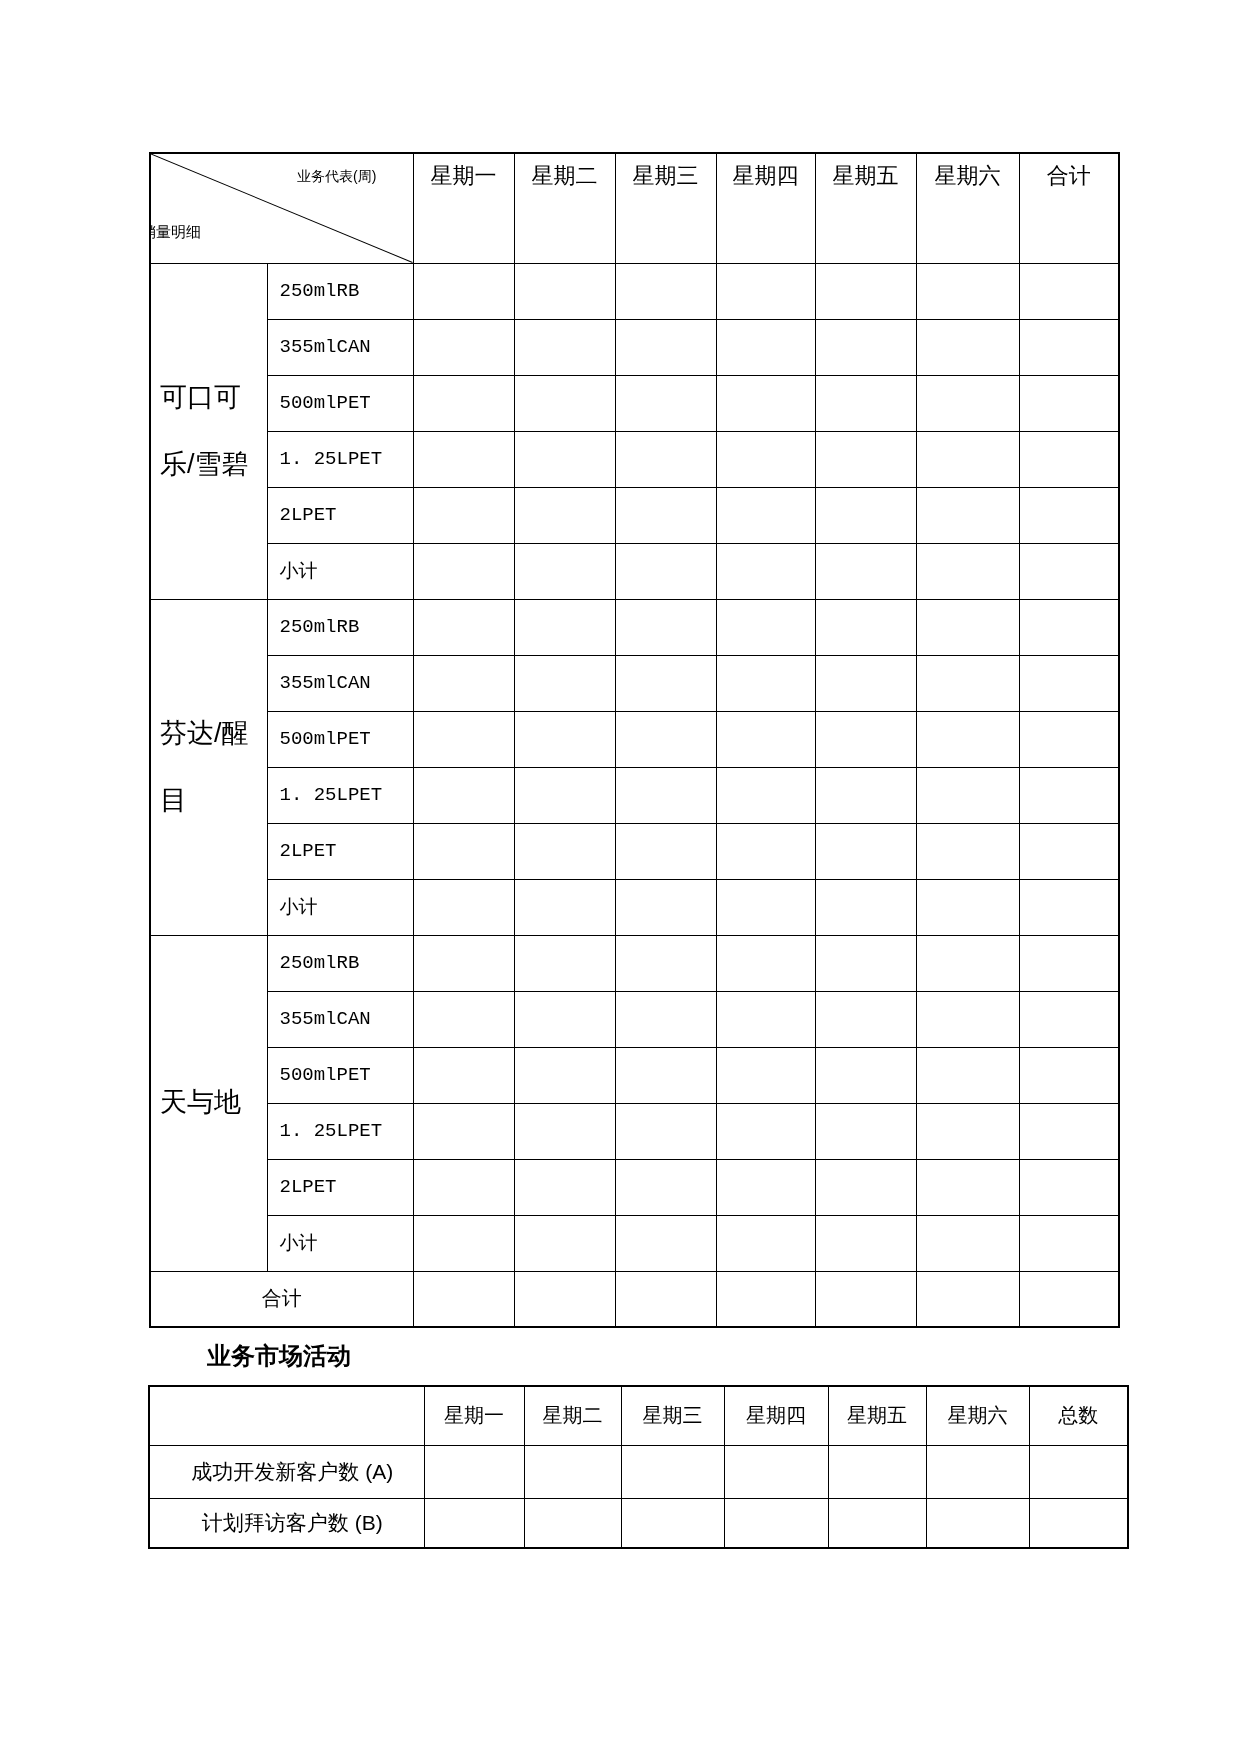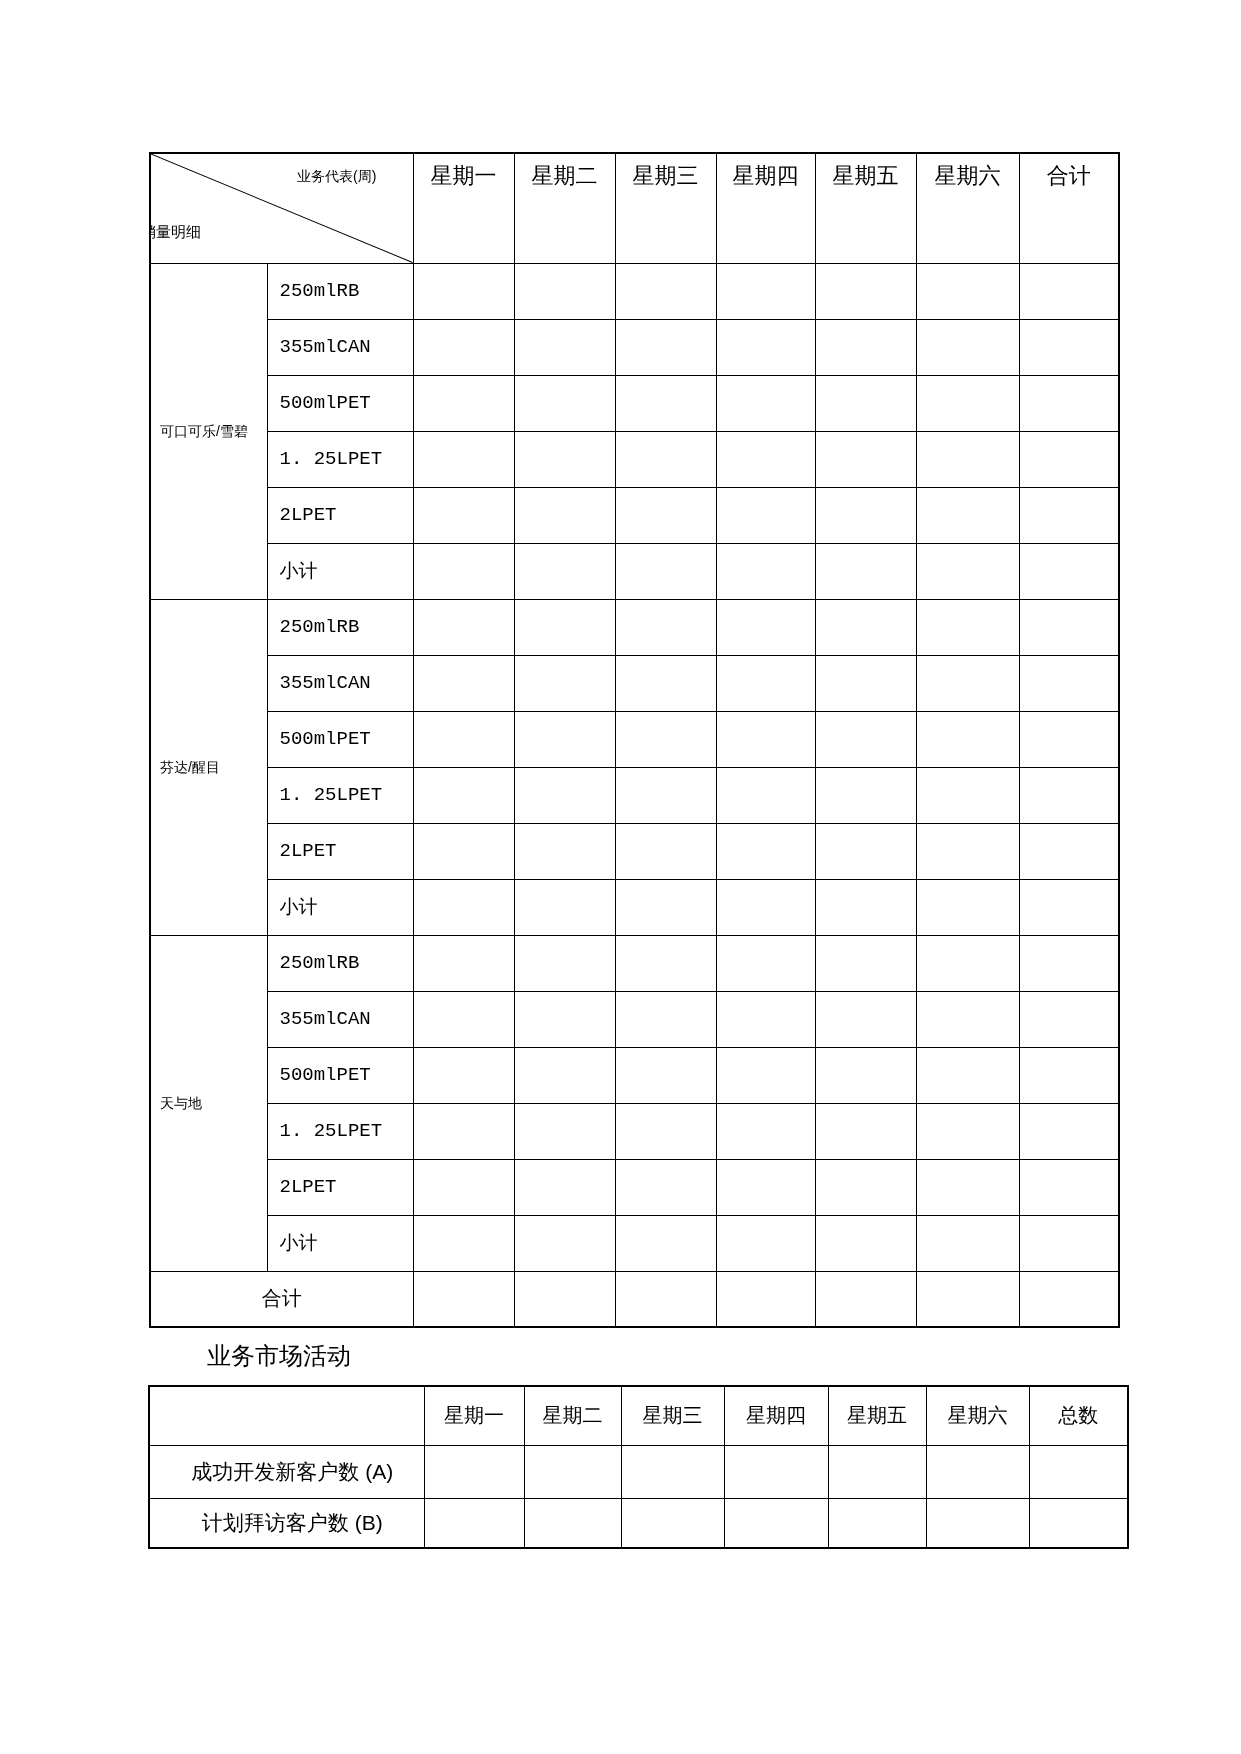--- a/index.html
+++ b/index.html
@@ -7,29 +7,29 @@
         font-family:"Liberation Sans",sans-serif;color:#000;overflow:hidden;}
   table{border-collapse:collapse;table-layout:fixed;}
   .t1{position:absolute;left:149px;top:152px;width:969px;border:2px solid #000;}
   .t2{position:absolute;left:148px;top:1385px;width:979px;border:2px solid #000;}
   .t1 td,.t2 td{border:1px solid #000;overflow:hidden;}
   .t1 tr{height:56px;}
   .t1 tr.hdr{height:110px;}
   .day-h{font-size:22px;text-align:center;vertical-align:top;padding-top:7px;}
   .sz{font-size:19px;font-family:Liberation Mono, monospace;
       padding-left:12px;vertical-align:middle;white-space:nowrap;}
-  .grp{font-size:14px;padding-left:9px;vertical-align:middle;line-height:2.5;word-break:break-all;}
+  .grp{font-size:27px;padding-left:9px;vertical-align:middle;line-height:2.5;word-break:break-all;}
   .grand{font-size:20px;text-align:center;vertical-align:middle;}
   .ec{background:#fff;}
   .corner-cell{position:relative;padding:11px;margin-left:40px;}
   .diag{position:absolute;left:0;top:0;width:100%;height:100%;display:block;}
   .corner-tr{position:absolute;left:146px;top:14px;font-size:14px;white-space:nowrap;}
   .corner-clip{position:absolute;left:0;top:0;right:0;bottom:0;overflow:hidden;}
   .corner-bl{position:absolute;left:-10px;top:69px;font-size:15px;white-space:nowrap;}
-  .heading{position:absolute;left:207px;top:1340px;font-size:24px;font-weight:normal;}
+  .heading{position:absolute;left:207px;top:1340px;font-size:24px;font-weight:bold;}
   .t2 tr.t2hdr{height:59px;}
   .t2 tr.t2r1{height:53px;}
   .t2 tr.t2r2{height:50px;}
   .t2-day{font-size:20px;text-align:center;vertical-align:middle;}
   .t2-label{font-size:21px;padding-left:12px;vertical-align:middle;white-space:nowrap;text-align:center;}
 </style>
 </head>
 <body>
 
 <div class="page">

